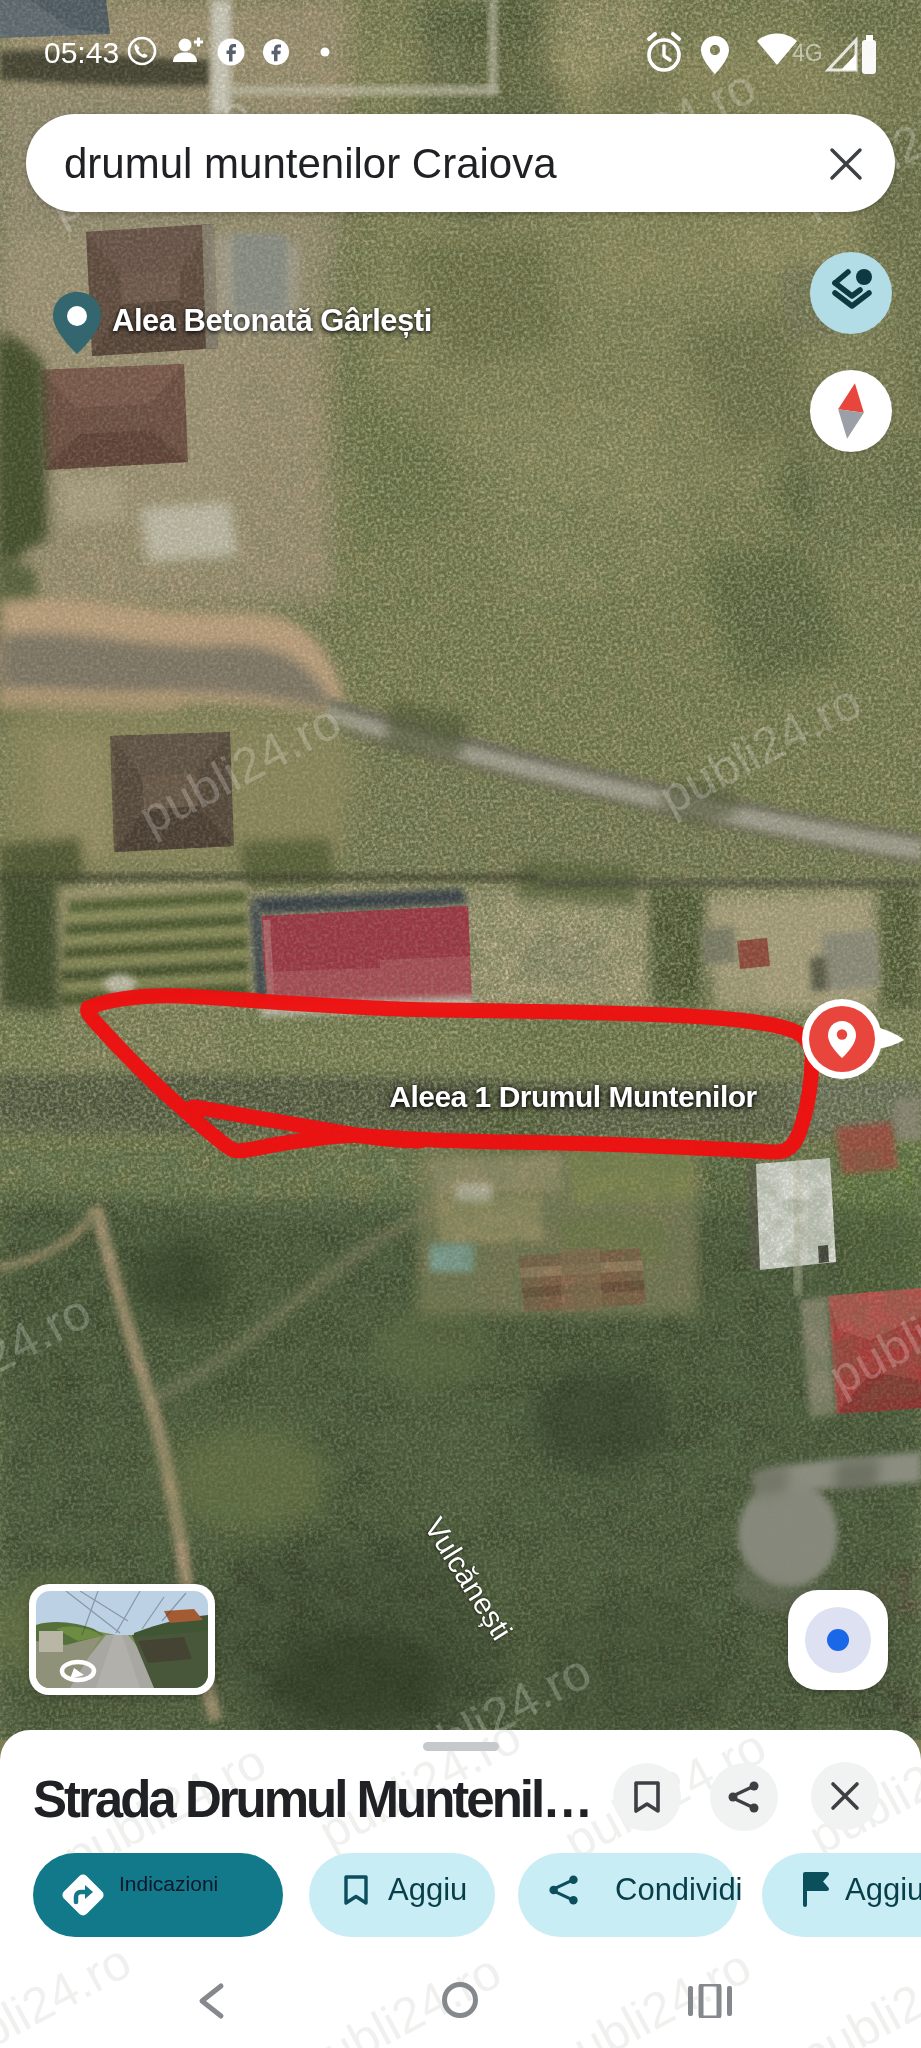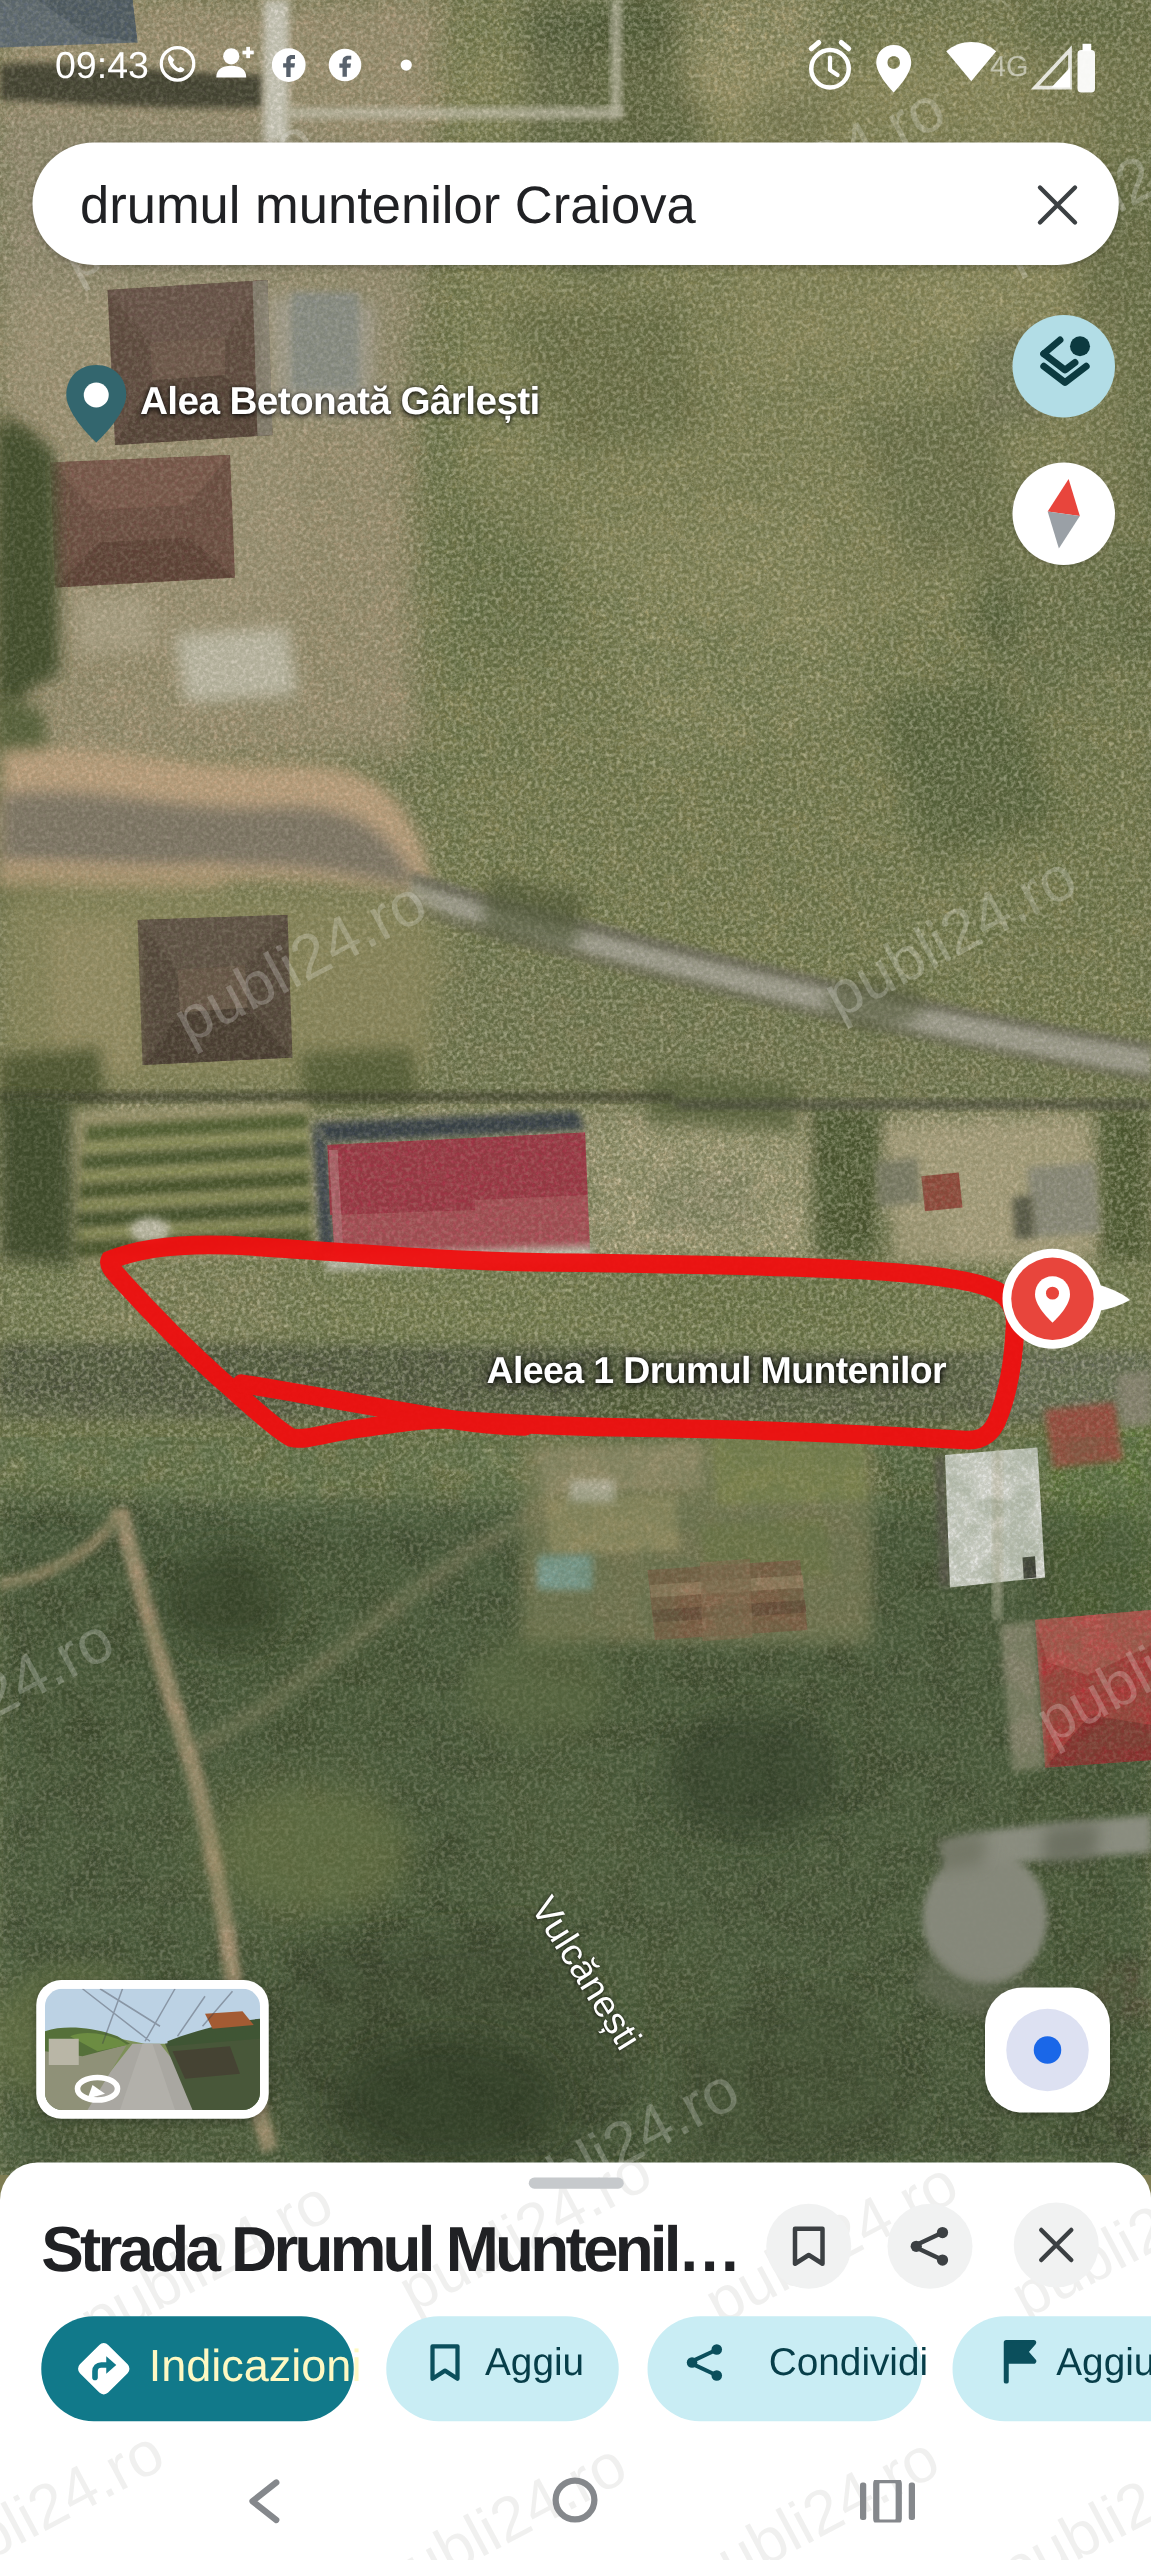--- a/index.html
+++ b/index.html
@@ -334,21 +334,21 @@
 
 <div style="position:absolute;left:358px;top:1562px;width:220px;text-align:center;font-size:30px;color:#fff;transform:rotate(58deg);text-shadow:0 1px 3px rgba(0,0,0,0.6),0 0 2px rgba(0,0,0,0.4);">Vulcănești</div>
 
 <svg style="position:absolute;left:50px;top:290px;" width="54" height="68" viewBox="0 0 54 68" xmlns="http://www.w3.org/2000/svg">
   <path d="M27,2 C13,2 3,12 3,26 C3,42 27,64 27,64 C27,64 51,42 51,26 C51,12 41,2 27,2 Z" fill="#33666e"></path>
   <circle cx="27" cy="26" r="10" fill="#fff"></circle>
 </svg>
 
 <div style="position:absolute;left:112px;top:303px;font-size:31px;font-weight:bold;color:#ffffff;letter-spacing:-0.5px;text-shadow:0 2px 4px rgba(0,0,0,0.8),0 0 3px rgba(0,0,0,0.55);">Alea Betonată Gârlești</div>
 
-<div style="position:absolute;left:44px;top:36px;color:#fff;font-size:30px;">09:43</div>
+<div style="position:absolute;left:44px;top:36px;color:#fff;font-size:30px;">05:43</div>
 
 <svg style="position:absolute;left:122px;top:34px;" width="220" height="40" viewBox="0 0 220 40" xmlns="http://www.w3.org/2000/svg">
 
   <circle cx="20" cy="17" r="13" stroke="#fff" stroke-width="2.6" fill="none"></circle>
   <path d="M14,10 C13,10 12,12 12.6,14.5 C14,19 17,22 21,23.5 C23.5,24.3 25.5,23 25.5,21.2 L22.5,19.4 L20.6,20.6 C18.8,19.4 17,17.6 16.2,15.8 L17.4,14 Z" fill="#fff"></path>
 
   <circle cx="63" cy="11" r="6.5" fill="#fff"></circle>
   <path d="M51,28 C51,21 56,18.5 63,18.5 C70,18.5 75,21 75,28 Z" fill="#fff"></path>
   <rect x="72" y="6.5" width="9" height="3" fill="#fff"></rect>
   <rect x="75" y="3.5" width="3" height="9" fill="#fff"></rect>
@@ -459,21 +459,21 @@
 <svg style="position:absolute;left:830px;top:1781px;" width="30" height="30" viewBox="0 0 30 30">
       <path d="M3,3 L27,27 M27,3 L3,27" stroke="#3c4043" stroke-width="3.6" stroke-linecap="round"></path>
     </svg>
 
 <div style="position:absolute;left:33px;top:1853px;width:250px;height:84px;border-radius:42px;background:#11798a;"></div>
 <svg style="position:absolute;left:57px;top:1869px;" width="52" height="52" viewBox="0 0 52 52">
   <rect x="10" y="10" width="32" height="32" rx="5" fill="#fff" transform="rotate(45 26 26)"></rect>
   <path d="M19,33 L19,28 C19,25 21,23 24,23 L31,23" stroke="#11798a" stroke-width="4.5" fill="none" stroke-linecap="round"></path>
   <path d="M28,16 L36,23 L28,30 Z" fill="#11798a"></path>
 </svg>
-<div style="position:absolute;left:119px;top:1872px;font-size:36px;color:#fef9c3;">Indicazioni</div>
+<div style="position:absolute;left:119px;top:1872px;font-size:21px;color:#0f172a;">Indicazioni</div>
 
 <div style="position:absolute;left:309px;top:1853px;width:186px;height:84px;border-radius:42px;background:#c9edf4;"></div>
 <svg style="position:absolute;left:343px;top:1874px;" width="26" height="32" viewBox="0 0 26 32" fill="none">
       <path d="M3,3 L23,3 L23,29 L13,22.5 L3,29 Z" stroke="#0b4f5c" stroke-width="3.4" stroke-linejoin="round"></path>
     </svg>
 <div style="position:absolute;left:388px;top:1872px;font-size:31px;color:#073e49;">Aggiu</div>
 
 <div style="position:absolute;left:518px;top:1853px;width:220px;height:84px;border-radius:42px;background:#c9edf4;"></div>
 <svg style="position:absolute;left:548px;top:1874px;" width="32" height="32" viewBox="0 0 34 34" fill="none">
   <circle cx="27" cy="6" r="4.5" fill="#0b4f5c"></circle>

